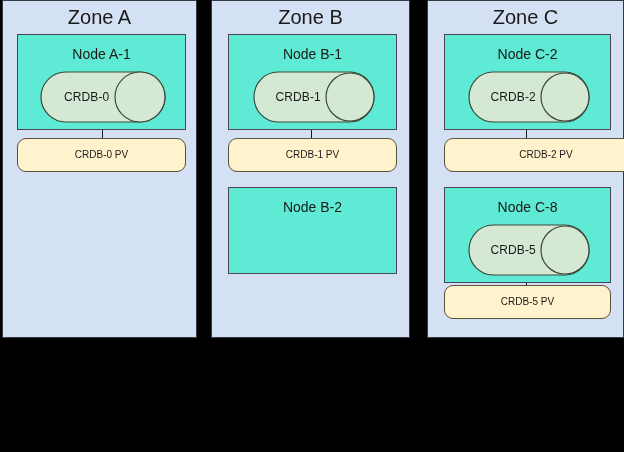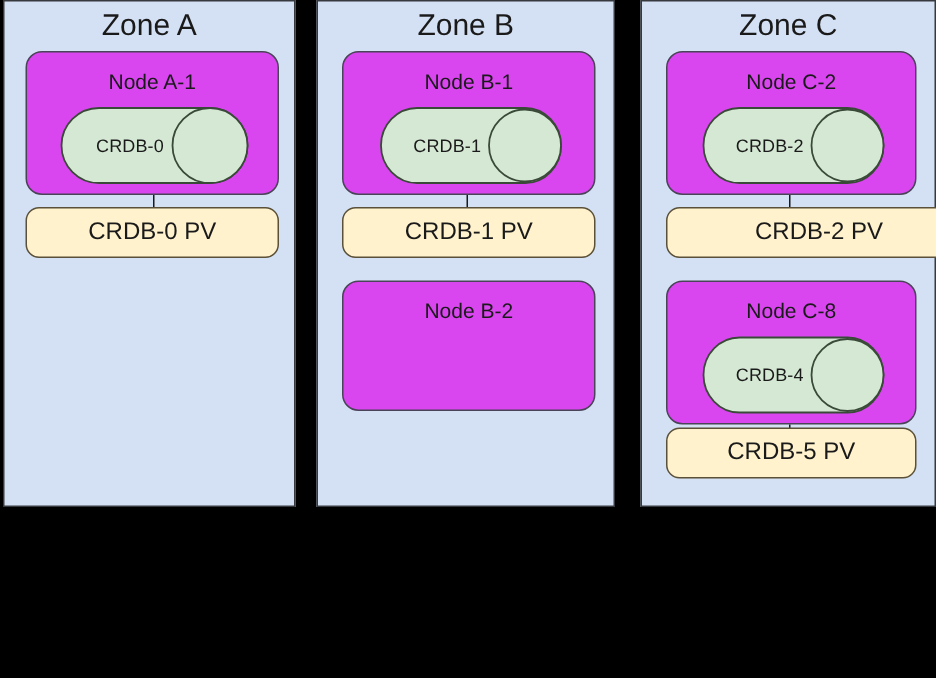--- a/index.html
+++ b/index.html
@@ -32,23 +32,23 @@
     text-align: center;
     font-size: 20px;
     color: #1A1A1A;
     line-height: 16px;
     white-space: nowrap;
   }
 
   
   .node {
     position: absolute;
-    background: #d946ef;
+    background: #5eead4;
     border: 1px solid #4A4458;
-    border-radius: 11px;
+    border-radius: 0;
     box-sizing: border-box;
   }
   .node-title {
     position: absolute;
     left: 0;
     right: 0;
     top: 11px;
     text-align: center;
     font-size: 14px;
     color: #1A1A1A;
@@ -85,21 +85,21 @@
     position: absolute;
     background: #FFF2CC;
     border: 1px solid #5B5038;
     border-radius: 9px;
     box-sizing: border-box;
     display: flex;
     align-items: center;
     justify-content: center;
   }
   .pv-label {
-    font-size: 16px;
+    font-size: 10px;
     color: #1A1A1A;
     line-height: 16px;
     white-space: nowrap;
   }
 
   
   .connector {
     position: absolute;
     width: 0;
     border-left: 1.5px solid #1A1A1A;
@@ -180,21 +180,21 @@
     </div>
 
     <div class="node" style="left:16px; top:186px; width:167px; height:96px;">
       <div class="node-title">Node C-8</div>
 
       <div class="cylinder" style="left:23px; top:36px; width:122px; height:52px;">
         <svg width="122" height="52" viewBox="0 0 122 52">
           <path d="M 25 1 L 97 1 A 24 25 0 0 1 97 51 L 25 51 A 24 25 0 0 1 25 1 Z" fill="#D5E8D4" stroke="#3A4A38" stroke-width="1.2"></path>
           <circle cx="97" cy="26" r="24" fill="#D5E8D4" stroke="#3A4A38" stroke-width="1.2"></circle>
         </svg>
-        <div class="cylinder-label">CRDB-4</div>
+        <div class="cylinder-label">CRDB-5</div>
       </div>
     </div>
 
     <div class="connector" style="left:98px; top:282px; height:18px;"></div>
 
     <div class="pv" style="left:16px; top:284px; width:167px; height:34px;">
       <span class="pv-label">CRDB-5 PV</span>
     </div>
   </div>
 

